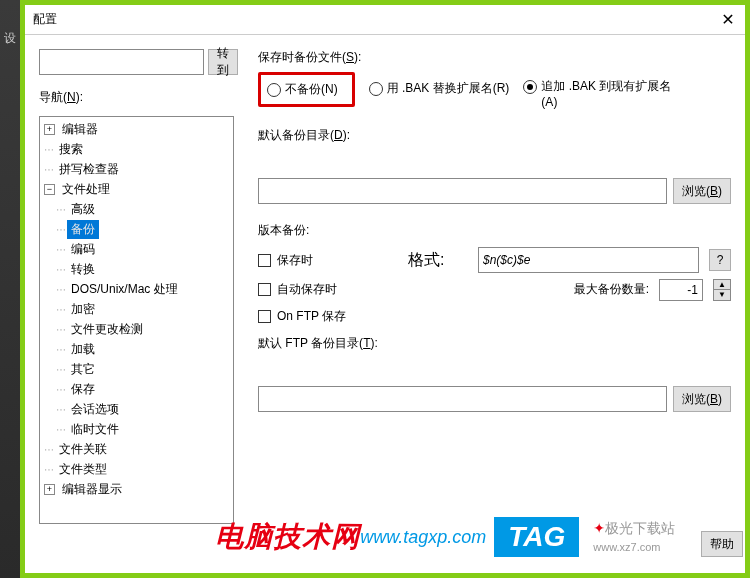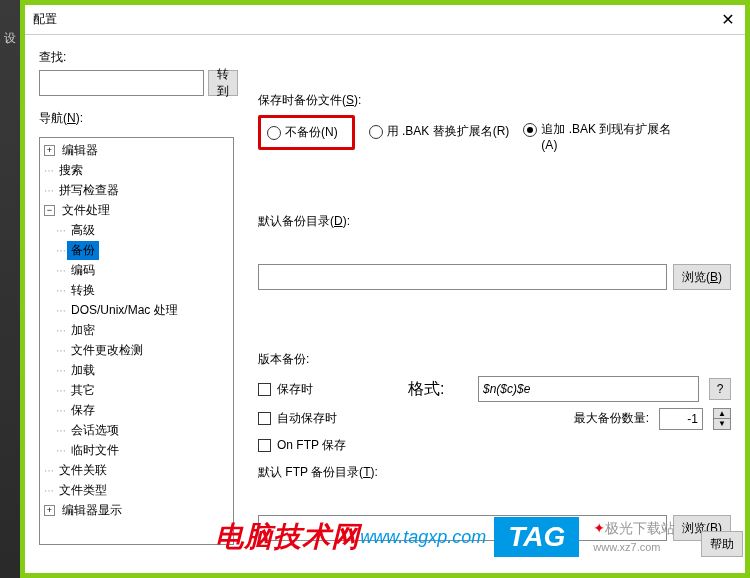--- a/index.html
+++ b/index.html
@@ -19,24 +19,24 @@
   .btn span.u { text-decoration: underline; }
   
   .tree { border: 1px solid #888; margin-top: 6px; height: 408px; overflow: auto; background: #fff; font-size: 12px; padding: 2px 0; }
   .tree ul { list-style: none; margin: 0; padding: 0; }
   .tree > ul > li > .node { padding-left: 4px; }
   .tree li { position: relative; }
   .node { display: flex; align-items: center; height: 20px; padding-left: 2px; }
   .exp { width: 11px; height: 11px; border: 1px solid #888; font-size: 9px; line-height: 9px; text-align: center; margin-right: 3px; background: #fff; }
   .dotline { color: #aaa; font-size: 10px; letter-spacing: -1px; margin-right: 2px; }
   .node-txt { padding: 1px 4px; }
-  .node-txt.sel { background: #0078d7; color: #000000; }
+  .node-txt.sel { background: #0078d7; color: #e5e5e5; }
   .tree ul ul { margin-left: 14px; }
 
-  .section-label { font-size: 12px; margin-bottom: 6px; margin-top: 43px; }
+  .section-label { font-size: 12px; margin-bottom: 6px; }
   .section-label span.u { text-decoration: underline; }
 
   .radio-row { display: flex; gap: 14px; align-items: flex-start; }
   .radio-row.highlight-box { position: relative; }
   .red-box { border: 3px solid #d80000; padding: 6px 14px 6px 6px; border-radius: 2px; display: inline-flex; align-items: flex-end; }
   .radio { width: 14px; height: 14px; border: 1px solid #333; border-radius: 50%; margin-right: 4px; position: relative; flex-shrink: 0; }
   .radio.checked::after { content: ''; position: absolute; width: 6px; height: 6px; background: #000; border-radius: 50%; left: 3px; top: 3px; }
   .radio-opt { display: flex; align-items: center; font-size: 12px; }
   .radio-opt.twoline { align-items: flex-start; }
   .radio-opt.twoline .radio { margin-top: 2px; }
@@ -80,21 +80,20 @@
 
 <div class="window">
   <div class="titlebar">
     <div>配置</div>
     <div class="close-icon">✕</div>
   </div>
   <div class="body">
     <div class="top-row">
 
       <div class="left-col">
-        <div class="label-u">查找:</div>
         <div class="search-row">
           <input class="search-input" style="">
           <div class="btn">转到</div>
         </div>
         <div class="label-u" style="margin-top:14px">导航(<span class="u">N</span>):</div>
         <div class="tree">
           <ul>
             <li>
                 <div class="node">
                   <span class="exp">+</span>

